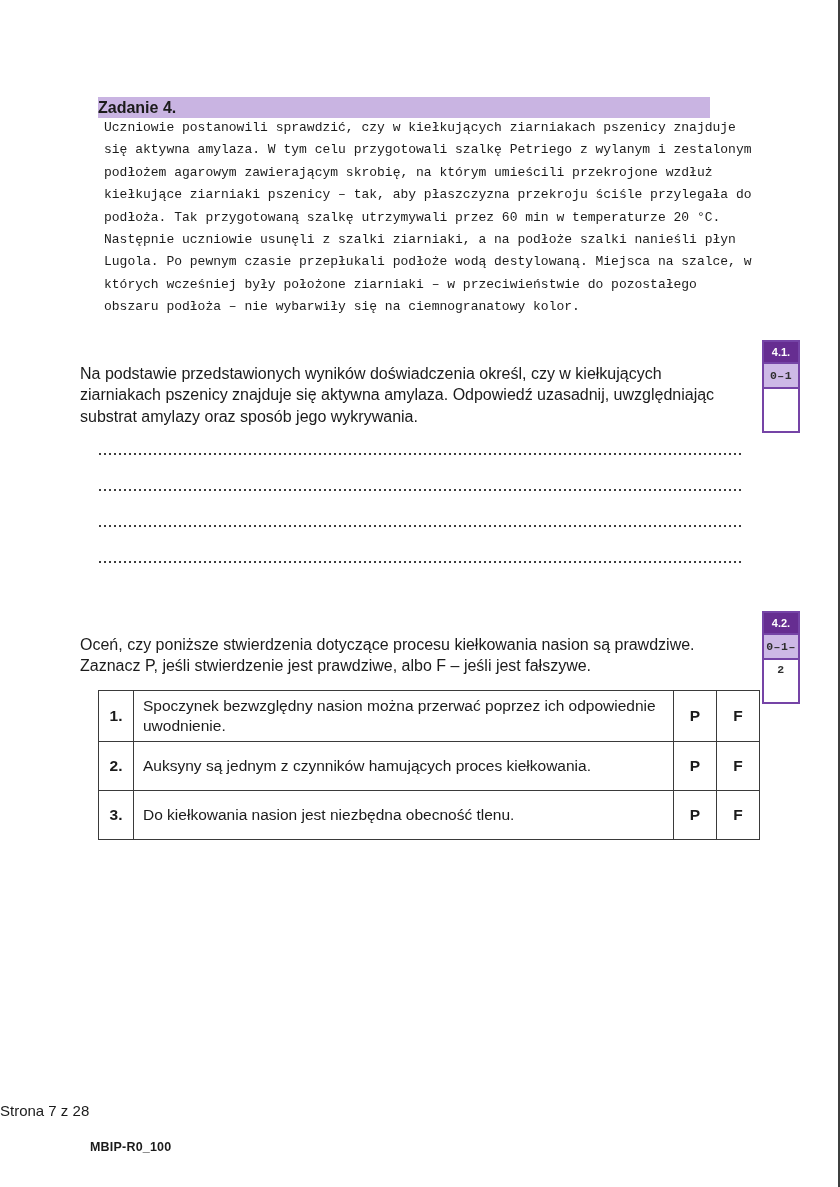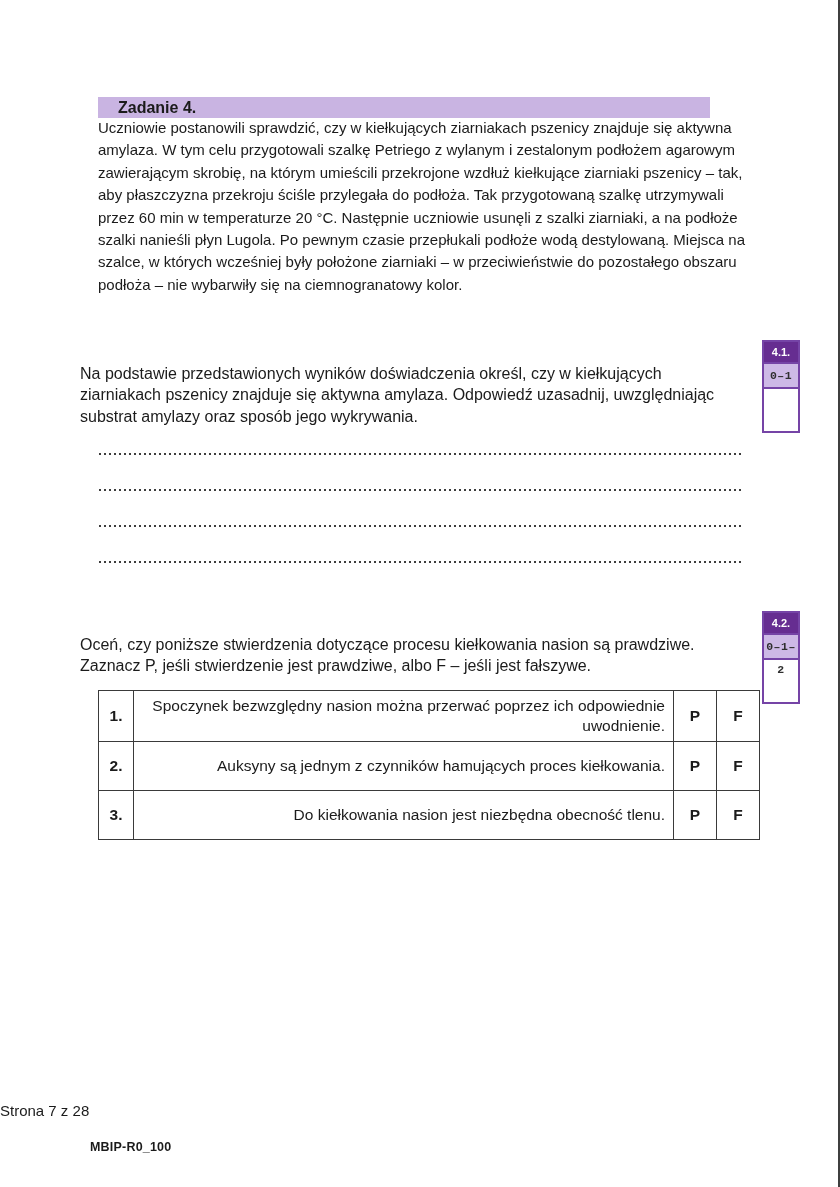--- a/index.html
+++ b/index.html
@@ -23,26 +23,26 @@
     color: var(--text);
   }
   .edge-line {
     position: absolute; top: 0; right: 0; width: 2px; height: 100%;
     background: var(--edge_line);
   }
   .band {
     position: absolute; left: 98px; width: 612px; height: 21px;
     background: var(--band_bg);
     font-weight: bold; font-size: 16px; line-height: 21px;
-    padding-left: 20px; box-sizing: border-box;
+    padding-left: 0; box-sizing: border-box;
     white-space: nowrap;
   }
   .para {
-    position: absolute; left: 98px; top: 117px; width: 650px;
-    font-size: 15px; line-height: 22.4px;
+    position: absolute; left: 104px; top: 117px; width: 650px;
+    font-size: 13px; line-height: 22.4px; font-family: Liberation Mono, monospace;
   }
   .instr {
     position: absolute; left: 80px; width: 652px;
     font-weight: normal; font-size: 16px; line-height: 21.4px;
   }
   .answer-line {
     position: absolute; left: 99px; width: 642px; height: 3px;
     background-image: repeating-linear-gradient(to right, #3c3c3c 0 2px, transparent 2px 5px);
     background-repeat: no-repeat; background-size: 100% 2.2px; background-position: bottom;
   }
@@ -65,21 +65,21 @@
     color: #2f2f2f; letter-spacing: 0.5px; font-family: Liberation Mono, monospace;
   }
   .sb-empty { height: 42px; background: #ffffff; }
   .pf-table {
     position: absolute; left: 98px; top: 690px; width: 642px;
     border-collapse: collapse; table-layout: fixed;
     font-size: 15.5px; line-height: 20px;
   }
   .pf-table td { border: 1.5px solid var(--table_border); vertical-align: middle; }
   .c-no { width: 32px; text-align: center; font-weight: bold; }
-  .c-st { width: 522px; padding: 5px 8px 5px 9px; text-align: right; }
+  .c-st { width: 522px; padding: 5px 8px 5px 9px; }
   .c-pf { width: 40px; text-align: center; font-weight: bold; }
   .row-1 { height: 50px; }
   .row-2 { height: 49px; }
   .row-3 { height: 49px; }
   .footer-page {
     position: absolute; top: 1102px; left: 0; width: 840px;
     text-align: left; font-size: 15px;
   }
   .footer-code {
     position: absolute; top: 1140px; left: 90px;

